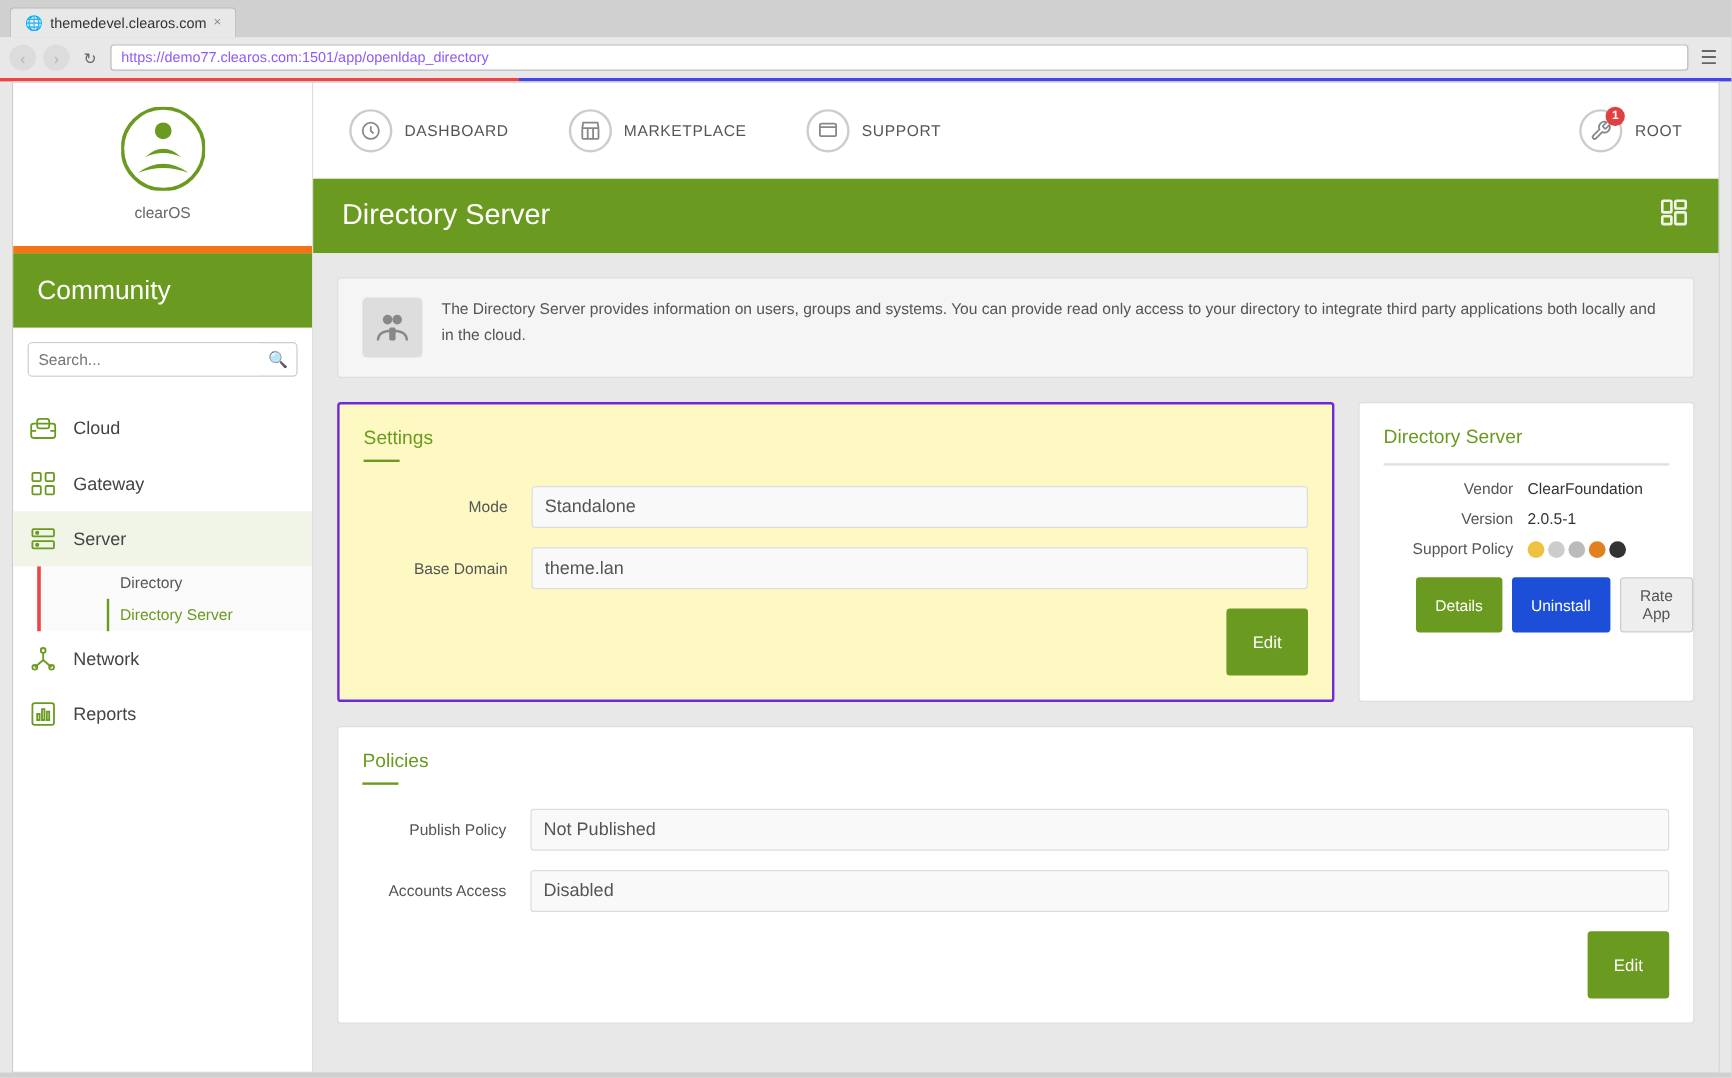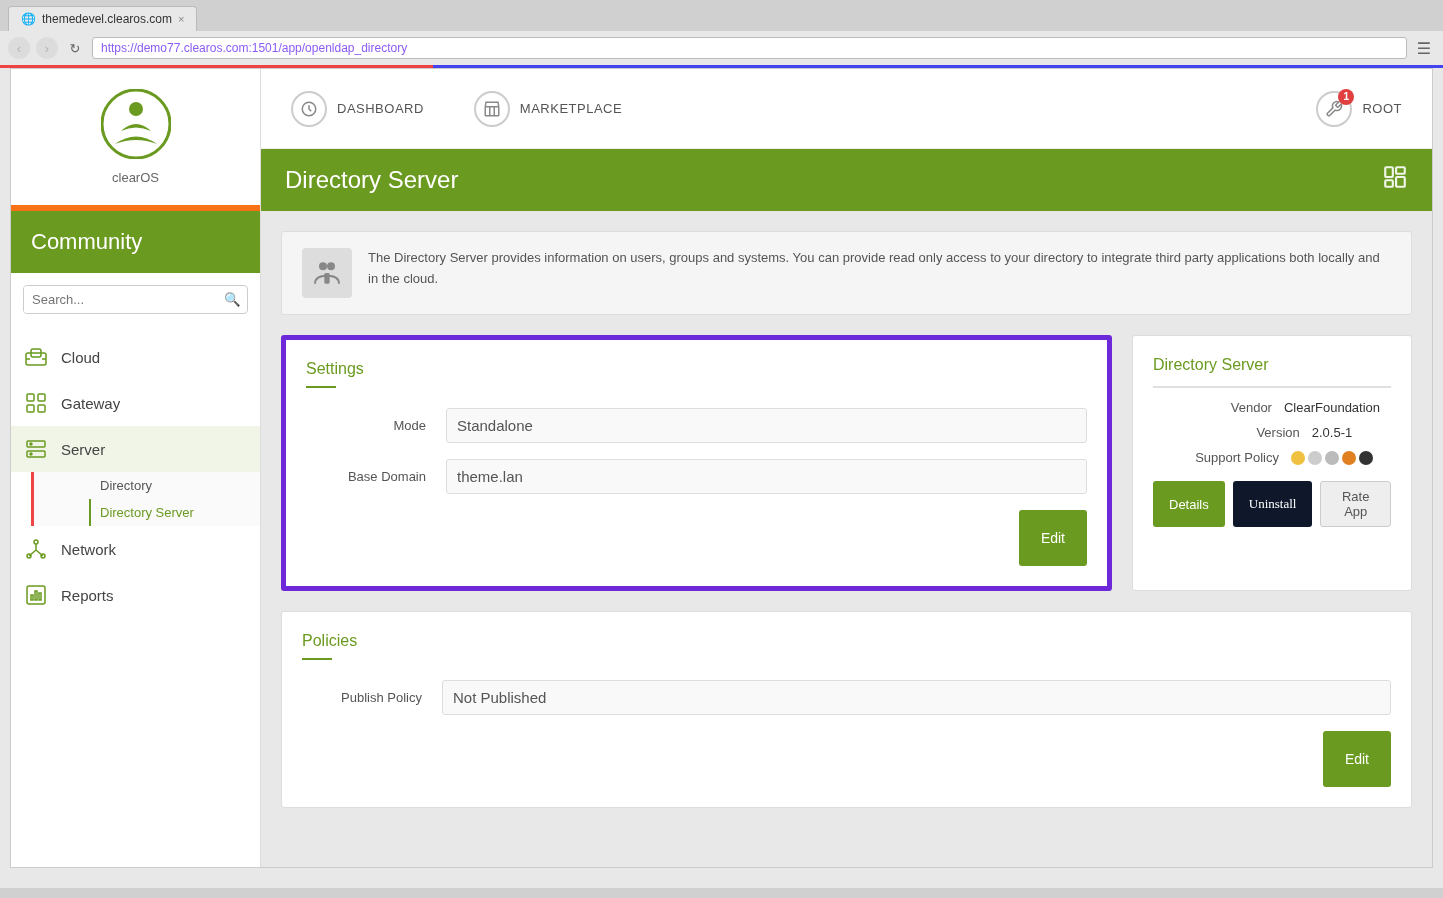--- a/index.html
+++ b/index.html
@@ -54,47 +54,47 @@
     .page-header-icon { color: white; font-size: 22px; opacity: 0.9; }
 
     
     .content-area { padding: 20px; flex: 1; background: #e8e8e8; }
     .info-box { background: #f5f5f5; border: 1px solid #ddd; border-radius: 3px; padding: 16px 20px; display: flex; align-items: flex-start; gap: 16px; margin-bottom: 20px; }
     .info-icon { width: 50px; height: 50px; min-width: 50px; background: #ddd; border-radius: 4px; display: flex; align-items: center; justify-content: center; }
     .info-text { font-size: 13px; color: #555; line-height: 1.6; }
 
     
     .cards-row { display: flex; gap: 20px; margin-bottom: 20px; }
-    .settings-card { flex: 1; background: #ffffff; border: 5px solid #6d28d9; border-radius: 3px; padding: 20px; }
+    .settings-card { flex: 1; background: #fef9c3; border: 2px solid #6d28d9; border-radius: 3px; padding: 20px; }
     .sidebar-card { width: 280px; background: white; border: 1px solid #ddd; border-radius: 3px; padding: 20px; }
     .card-title { font-size: 16px; color: #6a9a1f; margin-bottom: 8px; }
     .card-title-underline { width: 30px; height: 2px; background: #6a9a1f; margin-bottom: 20px; }
     .form-row { display: flex; align-items: center; margin-bottom: 16px; }
     .form-label { width: 140px; text-align: right; padding-right: 20px; font-size: 13px; color: #555; }
     .form-value { flex: 1; }
     .form-value input, .form-field { width: 100%; padding: 8px 10px; border: 1px solid #ddd; border-radius: 3px; background: #f9f9f9; font-size: 15px; color: #555; }
     .edit-btn { display: block; margin-left: auto; margin-top: 10px; padding: 20px 22px; background: #6a9a1f; color: white; border: none; border-radius: 3px; font-size: 14px; cursor: pointer; }
 
     
     .info-label { font-size: 13px; color: #555; text-align: right; padding-right: 12px; }
     .info-val { font-size: 13px; color: #333; }
-    .info-row { display: flex; align-items: center; margin-bottom: 10px; justify-content: center; }
+    .info-row { display: flex; align-items: center; margin-bottom: 10px; }
     .info-row .info-label { width: 120px; }
     .support-dots { display: flex; gap: 3px; }
     .dot { width: 14px; height: 14px; border-radius: 50%; }
     .dot-yellow { background: #f0c040; }
     .dot-gray { background: #ccc; }
     .dot-gray2 { background: #bbb; }
     .dot-orange { background: #e08020; }
     .dot-black { background: #333; }
     .card-divider { height: 2px; background: #e0e0e0; margin: 12px 0; }
-    .card-btns { display: flex; gap: 8px; margin-top: 16px; }
+    .card-btns { display: flex; gap: 8px; margin-top: 16px; margin-left: 27px; }
     .card-btn { padding: 7px 16px; border: none; border-radius: 3px; font-size: 13px; cursor: pointer; }
     .card-btn-green { background: #6a9a1f; color: white; }
-    .card-btn-dark { background: #0f172a; color: white; font-family: Liberation Serif, serif; }
+    .card-btn-dark { background: #1d4ed8; color: white; }
     .card-btn-outline { background: #eee; color: #555; border: 1px solid #ccc; }
 
     
     .policies-card { background: white; border: 1px solid #ddd; border-radius: 3px; padding: 20px; margin-bottom: 20px; }
   </style>
 </head>
 <body>
 
 <div>
   <div class="browser-tab-bar">
@@ -228,20 +228,29 @@
         <div class="top-nav-item">
           <div class="top-nav-icon">
             <svg width="18" height="18" viewBox="0 0 24 24" fill="none" stroke="#888" stroke-width="2">
                 <path d="M3 9l1-6h16l1 6"></path>
                 <rect x="3" y="9" width="18" height="12" rx="1"></rect>
                 <path d="M9 9v12M15 9v12"></path>
               </svg>
           </div>
           <span>MARKETPLACE</span>
         </div>
+        <div class="top-nav-item">
+          <div class="top-nav-icon">
+            <svg width="18" height="18" viewBox="0 0 24 24" fill="none" stroke="#888" stroke-width="2">
+                <rect x="3" y="4" width="18" height="14" rx="2"></rect>
+                <path d="M3 8h18"></path>
+              </svg>
+          </div>
+          <span>SUPPORT</span>
+        </div>
         <div class="top-nav-spacer"></div>
         <div class="top-nav-item">
           <div class="top-nav-icon root-badge-wrap">
             <svg width="18" height="18" viewBox="0 0 24 24" fill="none" stroke="#888" stroke-width="2">
                 <path d="M14.7 6.3a1 1 0 000 1.4l1.6 1.6a1 1 0 001.4 0l3.77-3.77a6 6 0 01-7.94 7.94l-6.91 6.91a2.12 2.12 0 01-3-3l6.91-6.91a6 6 0 017.94-7.94l-3.77 3.77z"></path>
               </svg>
             <div class="root-badge">1</div>
           </div>
           <span>ROOT</span>
         </div>
@@ -333,20 +342,26 @@
           <div class="card-title">Policies</div>
           <div class="card-title-underline"></div>
 
           <div class="form-row">
             <div class="form-label">Publish Policy</div>
             <div class="form-value">
               <div class="form-field">Not Published</div>
             </div>
           </div>
 
+          <div class="form-row">
+            <div class="form-label">Accounts Access</div>
+            <div class="form-value">
+              <div class="form-field">Disabled</div>
+            </div>
+          </div>
 
           <button class="edit-btn">Edit</button>
         </div>
 
       </div>
     </div>
   </div>
 </div>
 
 </body></html>

